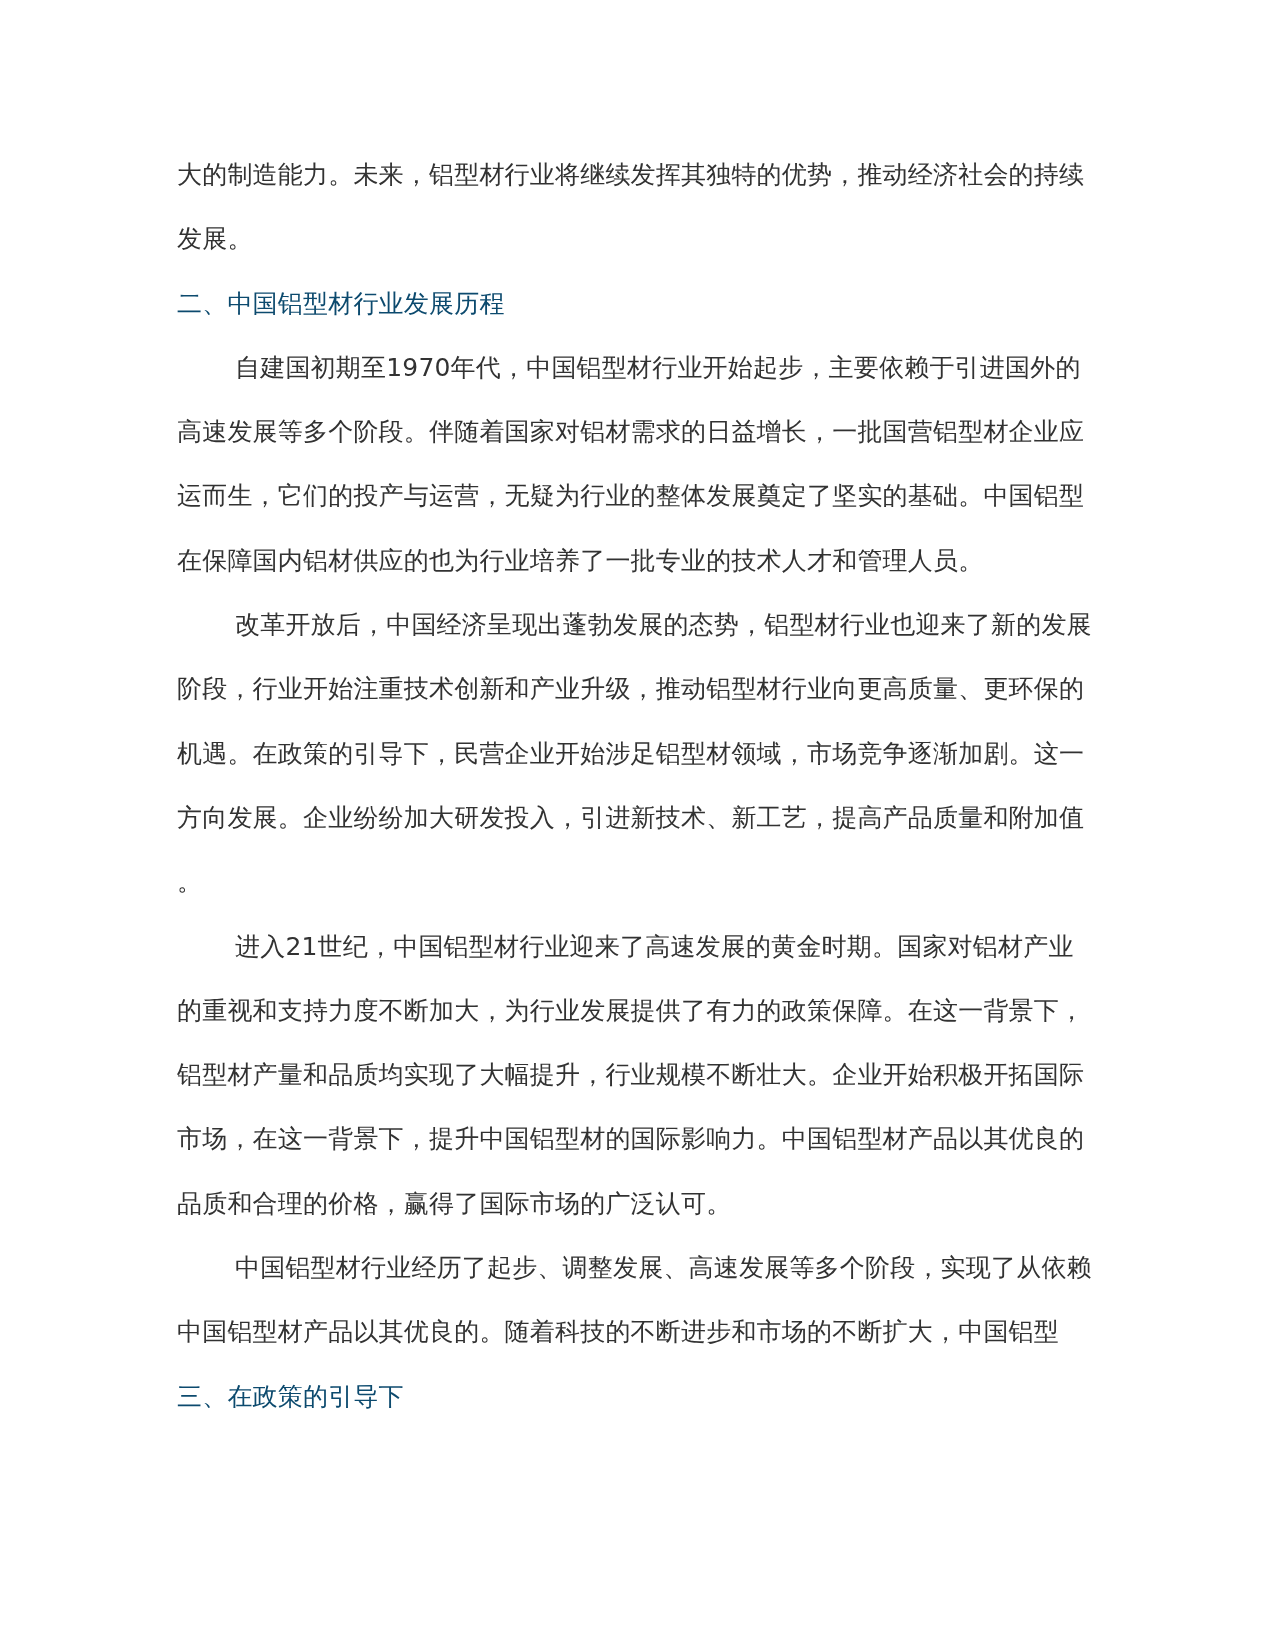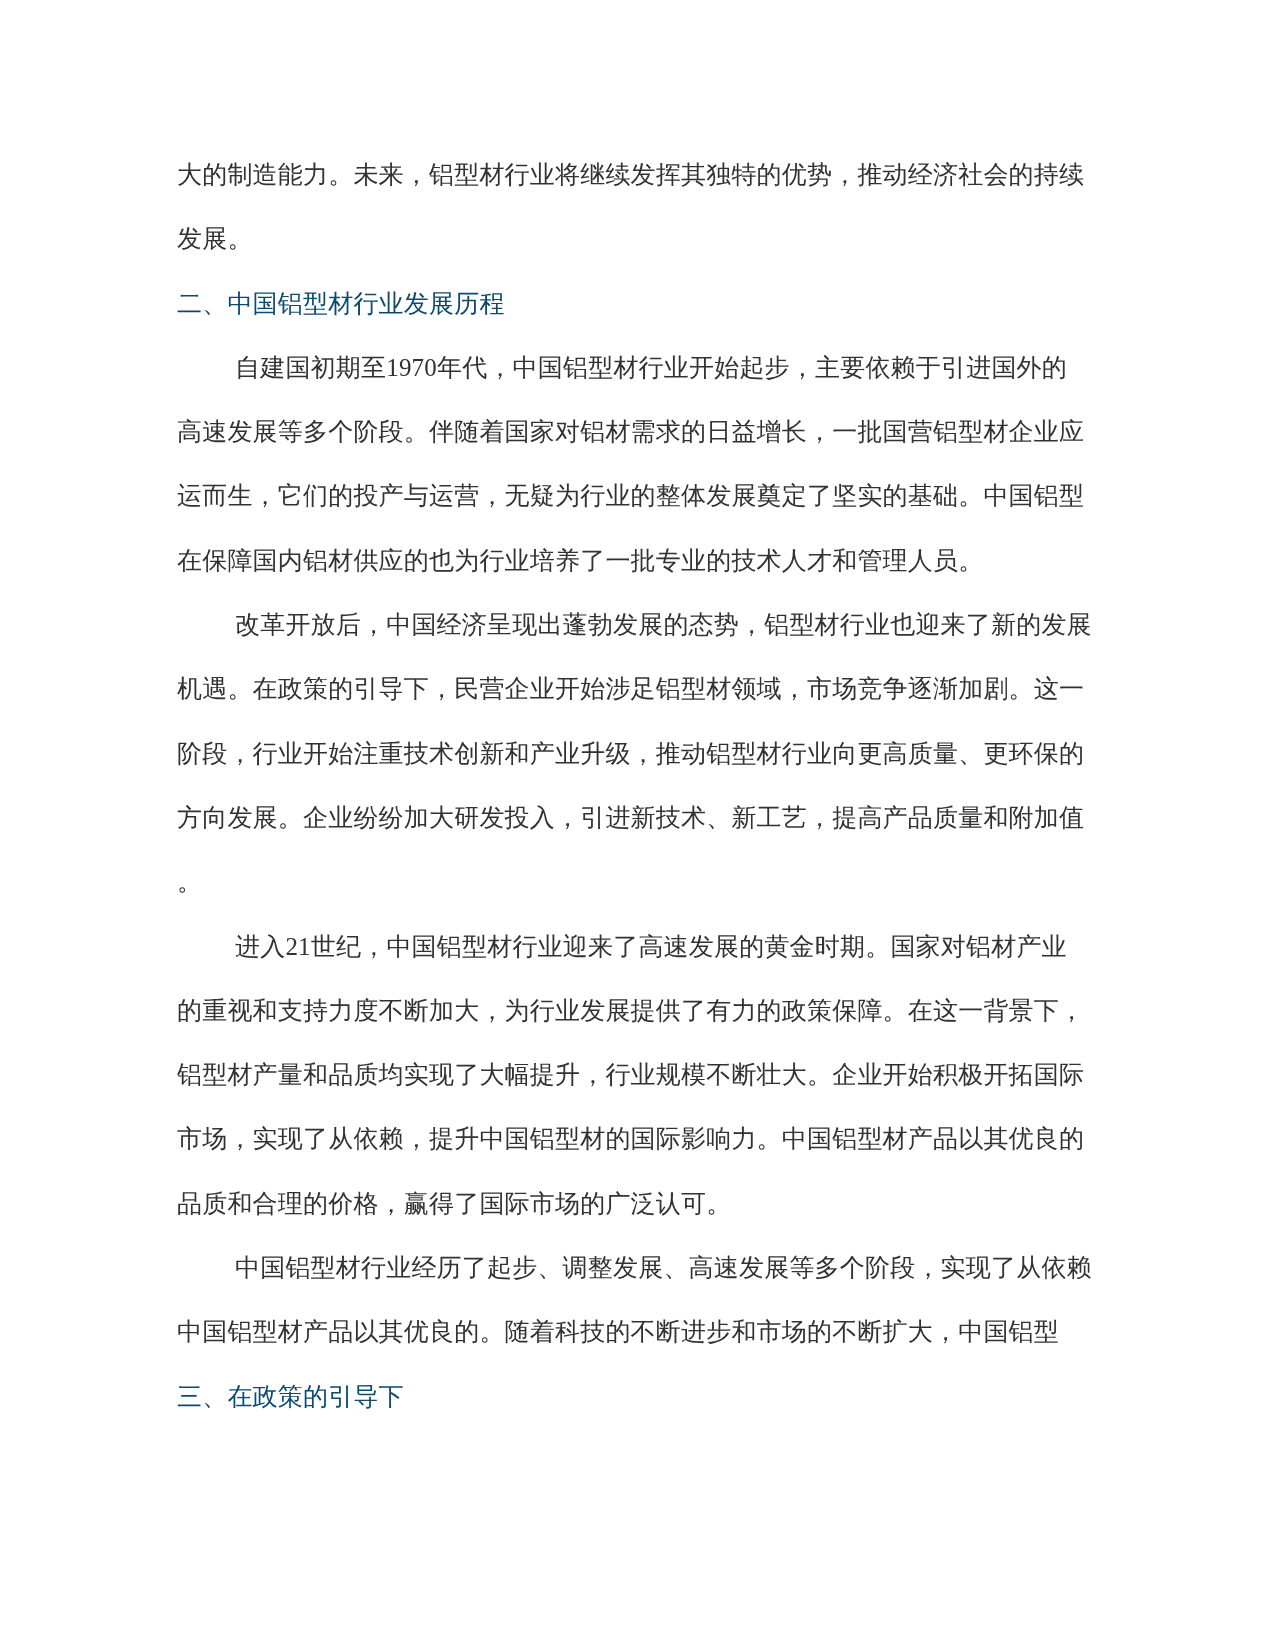--- a/index.html
+++ b/index.html
@@ -23,43 +23,42 @@
   .text-line {
     font-size: 25px;
     line-height: 64.3px;
     height: 64.3px;
     color: #323232;
     white-space: nowrap;
     letter-spacing: 0.2px;
   }
   .text-line.indent {
     text-indent: 58px;
-    font-family: Liberation Serif, serif;
   }
   .text-line.heading {
     color: #0c4a6e;
   }
 </style>
 </head>
 <body>
 
 <div class="page">
     <div class="text-line">大的制造能力。未来，铝型材行业将继续发挥其独特的优势，推动经济社会的持续</div>
     <div class="text-line">发展。</div>
     <div class="text-line heading">二、中国铝型材行业发展历程</div>
     <div class="text-line indent">自建国初期至1970年代，中国铝型材行业开始起步，主要依赖于引进国外的</div>
     <div class="text-line">高速发展等多个阶段。伴随着国家对铝材需求的日益增长，一批国营铝型材企业应</div>
     <div class="text-line">运而生，它们的投产与运营，无疑为行业的整体发展奠定了坚实的基础。中国铝型</div>
     <div class="text-line">在保障国内铝材供应的也为行业培养了一批专业的技术人才和管理人员。</div>
     <div class="text-line indent">改革开放后，中国经济呈现出蓬勃发展的态势，铝型材行业也迎来了新的发展</div>
+    <div class="text-line">阶段，行业开始注重技术创新和产业升级，推动铝型材行业向更高质量、更环保的</div>
     <div class="text-line">机遇。在政策的引导下，民营企业开始涉足铝型材领域，市场竞争逐渐加剧。这一</div>
-    <div class="text-line">阶段，行业开始注重技术创新和产业升级，推动铝型材行业向更高质量、更环保的</div>
     <div class="text-line">方向发展。企业纷纷加大研发投入，引进新技术、新工艺，提高产品质量和附加值</div>
     <div class="text-line">。</div>
     <div class="text-line indent">进入21世纪，中国铝型材行业迎来了高速发展的黄金时期。国家对铝材产业</div>
     <div class="text-line">的重视和支持力度不断加大，为行业发展提供了有力的政策保障。在这一背景下，</div>
     <div class="text-line">铝型材产量和品质均实现了大幅提升，行业规模不断壮大。企业开始积极开拓国际</div>
-    <div class="text-line">市场，实现了从依赖，提升中国铝型材的国际影响力。中国铝型材产品以其优良的</div>
+    <div class="text-line">市场，在这一背景下，提升中国铝型材的国际影响力。中国铝型材产品以其优良的</div>
     <div class="text-line">品质和合理的价格，赢得了国际市场的广泛认可。</div>
     <div class="text-line indent">中国铝型材行业经历了起步、调整发展、高速发展等多个阶段，实现了从依赖</div>
     <div class="text-line">中国铝型材产品以其优良的。随着科技的不断进步和市场的不断扩大，中国铝型</div>
     <div class="text-line heading">三、在政策的引导下</div>
   </div>
 
 </body></html>

